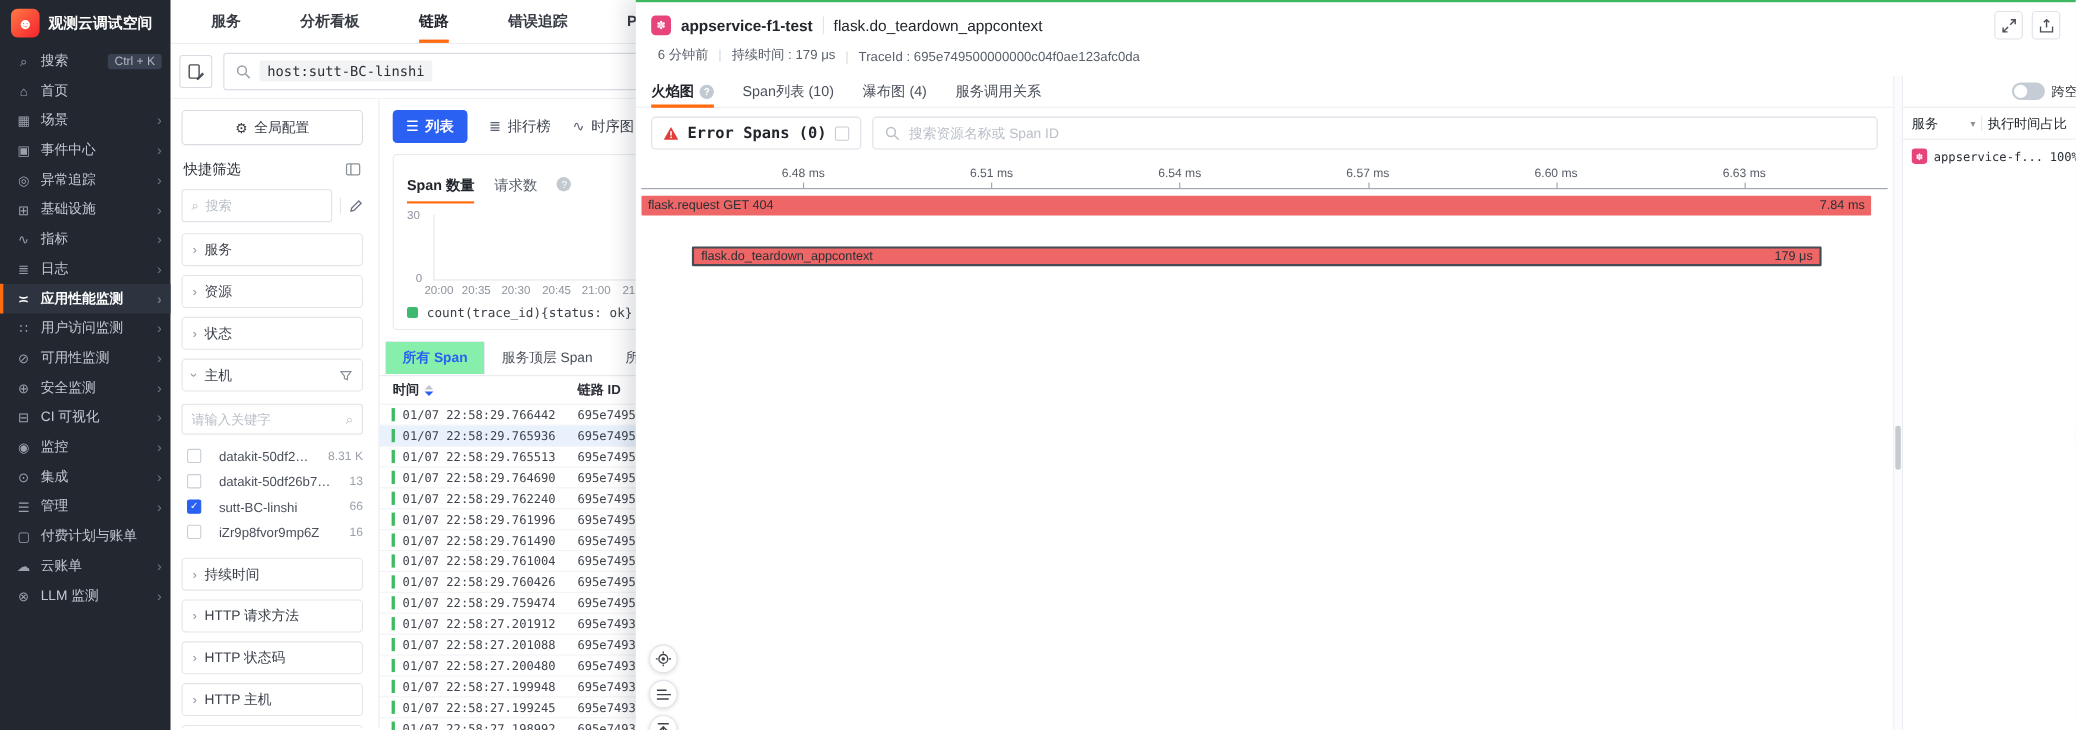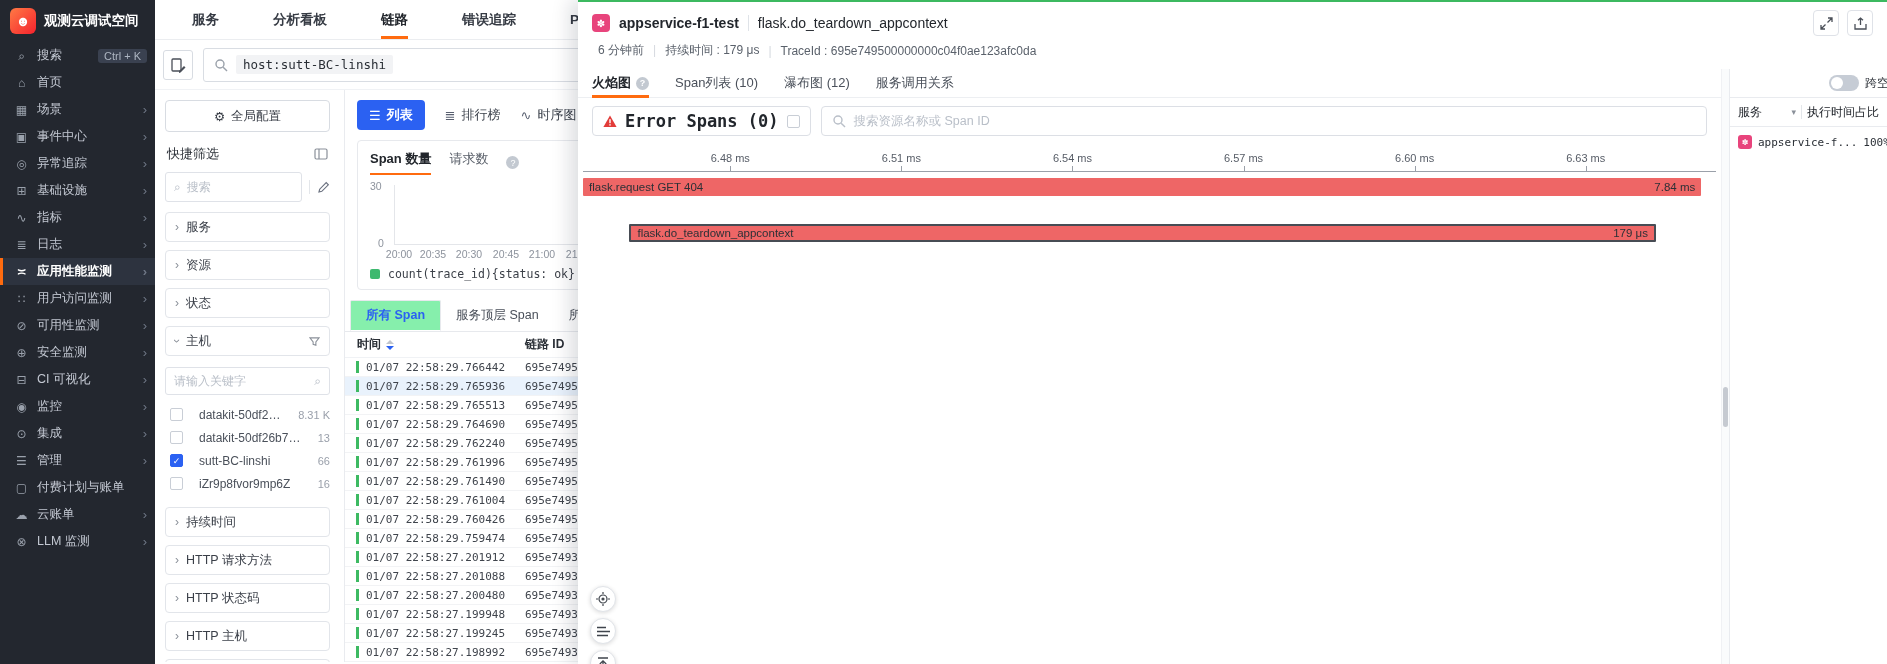--- a/index.html
+++ b/index.html
@@ -63,21 +63,21 @@
   .list-col { flex:1; min-width:0; padding-top:10px; position:relative; }
   .view-tabs { display:flex; align-items:center; gap:20px; padding:0 12px 10px; }
   .btn-list { background:#2b61f2; color:#fff; border-radius:4px; height:30px; padding:0 12px;
     display:flex; align-items:center; gap:6px; font-size:13px; font-weight:bold; cursor:pointer; }
   .view-tab { display:flex; align-items:center; gap:6px; font-size:13px; color:#3c424c; cursor:pointer; }
   .view-tab .ic { color:#596070; }
   .pie-ic { width:15px; height:15px; border-radius:50%; background:#2f3540; cursor:pointer; }
 
   .chart-card { margin:0 12px; border:1px solid #e7e9ed; border-radius:4px; padding:9px 12px 8px; }
   .chart-tabs { display:flex; align-items:center; gap:18px; font-size:13px; }
-  .ct { color:#5a606a; cursor:pointer; position:relative; padding-bottom:7px; }
+  .ct { color:#5a606a; cursor:pointer; position:relative; padding-bottom:7px;margin-top:10px; }
   .ct.active { color:#22262c; font-weight:bold; }
   .ct.active::after { content:""; position:absolute; left:0; right:0; bottom:0; height:2px; background:#ff6b0f; }
   .help { width:13px; height:13px; border-radius:50%; background:#c3c9d1; color:#fff; font-size:9px;
     display:inline-flex; align-items:center; justify-content:center; cursor:pointer; }
   .plot { position:relative; height:60px; margin-top:10px; }
   .plot .y30 { position:absolute; left:0; top:-5px; font-size:10.5px; color:#8d939d; }
   .plot .y0 { position:absolute; left:8px; bottom:-4px; font-size:10.5px; color:#8d939d; }
   .plot-inner { margin-left:24px; height:100%; border-left:1px solid #e4e6ea; border-bottom:1px solid #e4e6ea; }
   .x-labels { position:relative; height:16px; margin-left:24px; }
   .x-labels span { position:absolute; top:3px; transform:translateX(-50%); font-size:10.5px; color:#8d939d; white-space:nowrap; }
@@ -119,21 +119,21 @@
 
   .d-body { flex:1; display:flex; min-height:0; }
   .d-left { flex:1; min-width:0; display:flex; flex-direction:column; position:relative; }
   .d-tabs { position:relative; height:29px; display:flex; gap:26px; padding:0 14px; border-bottom:1px solid #edeff2; align-items:center; }
   .d-tab { position:relative; height:100%; display:flex; align-items:center; gap:5px; font-size:13px; color:#4a505a; cursor:pointer; white-space:nowrap; }
   .d-tab.active { color:#22262c; font-weight:bold; }
   .d-tab.active::after { content:""; position:absolute; left:0; right:0; bottom:-1px; height:3px; background:#ff6b0f; }
   .d-toolbar { display:flex; align-items:center; gap:10px; padding:8px 14px; }
   .err-box { height:30px; border:1px solid #dcdfe5; border-radius:4px; display:flex; align-items:center; gap:8px;
     padding:0 10px; cursor:pointer; }
-  .err-text { font-family:"DejaVu Sans Mono",monospace; font-weight:bold; font-size:17px; color:#22262c; white-space:nowrap; }
+  .err-text { font-family:"DejaVu Sans Mono",monospace; font-weight:bold; font-size:14px; color:#22262c; white-space:nowrap; }
   .chk { width:13px; height:13px; border:1px solid #c9ced6; border-radius:2px; background:#fff; flex:none; cursor:pointer; }
   .fl-search { flex:1; height:30px; border:1px solid #dcdfe5; border-radius:4px; display:flex; align-items:center;
     gap:8px; padding:0 10px; color:#b9bfc8; font-size:12.5px; }
   .axis { position:relative; height:26px; margin:2px 5px 0; border-bottom:1px solid #9aa0a9; flex:none; }
   .axis .tick { position:absolute; bottom:0; width:1px; height:5px; background:#9aa0a9; }
   .axis .tlabel { position:absolute; bottom:7px; transform:translateX(-50%); font-size:11px; color:#565c66; white-space:nowrap; }
   .flame { position:relative; flex:1; margin:0 5px; overflow:hidden; }
   .fbar { position:absolute; height:18px; background:#ee6666; color:#2c3036; font-size:11.5px; line-height:18px;
     padding:0 6px; white-space:nowrap; border-radius:1px; cursor:pointer; overflow:hidden; }
   .fbar .dur { position:absolute; right:6px; top:0; }
@@ -584,21 +584,21 @@
 
       <div class="d-tab active">
             <span>火焰图</span>
             <span class="help on" style="">?</span>
           </div>
           <div class="d-tab">
             <span>Span列表 (10)</span>
 
           </div>
           <div class="d-tab">
-            <span>瀑布图 (12)</span>
+            <span>瀑布图 (4)</span>
 
           </div>
           <div class="d-tab">
             <span>服务调用关系</span>
 
           </div>
         </div>
 
       <div class="d-toolbar">
         <div class="err-box">

